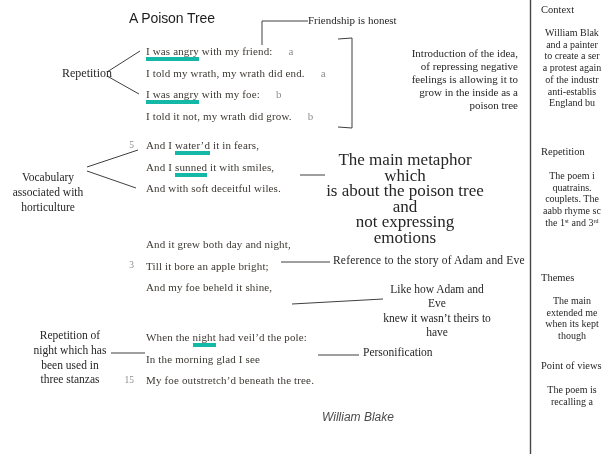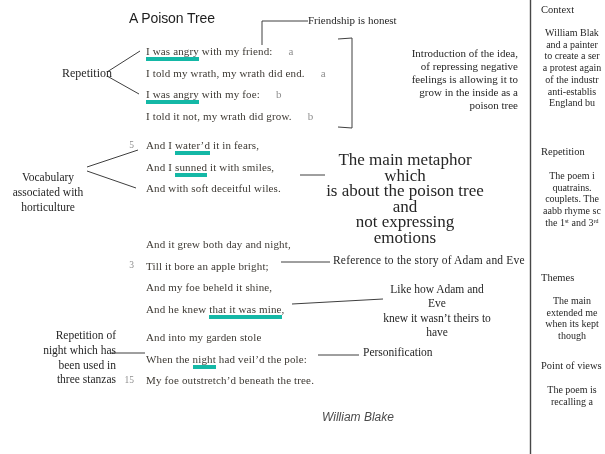--- a/index.html
+++ b/index.html
@@ -22,21 +22,21 @@
        font-style:italic;font-size:12px;color:#4b4b4b;}
   
   .ann{position:absolute;color:#262626;white-space:pre-line;text-align:center;}
   .a-friend{left:308px;top:14px;font-size:11px;white-space:nowrap;}
   .a-repet{left:62px;top:66px;font-size:12px;white-space:nowrap;}
   .a-intro{left:378px;top:47px;width:140px;font-size:11px;line-height:13px;text-align:right;}
   .a-vocab{left:5px;top:142px;width:86px;font-size:11.5px;line-height:15px;margin-top:28px;}
   .a-metaphor{left:324px;top:152px;width:162px;font-size:17px;line-height:15.5px;}
   .a-adamref{left:333px;top:254px;font-size:11.5px;letter-spacing:0.2px;white-space:nowrap;}
   .a-adamlike{left:381px;top:282px;width:112px;font-size:11.5px;line-height:14.3px;font-family:Liberation Serif, serif;}
-  .a-nightrep{left:24px;top:328px;width:92px;font-size:11.5px;line-height:14.8px;text-align:right;}
+  .a-nightrep{left:24px;top:328px;width:92px;font-size:11.5px;line-height:14.8px;}
   .a-person{left:363px;top:346px;font-size:11.5px;white-space:nowrap;}
   
   .sb-head{position:absolute;left:541px;font-size:10.5px;color:#262626;white-space:nowrap;}
   .sb-par{position:absolute;left:536px;width:72px;font-size:10px;line-height:11.7px;
           text-align:center;white-space:pre-line;color:#262626;}
   
   .overlay{position:absolute;left:0;top:0;width:605px;height:454px;pointer-events:none;}
 </style>
 </head>
 <body>
@@ -70,27 +70,26 @@
   <div><span>And I </span><span class="u">water’d</span><span> it in fears,</span></div>
   <div><span>And I </span><span class="u">sunned</span><span> it with smiles,</span></div>
   <div><span>And with soft deceitful wiles.</span><span class="u"></span><span></span></div>
 </div>
 
 <span class="lnum" style="top:260px">3</span>
 <div class="stanza st3">
   <div><span>And it grew both day and night,</span><span class="u"></span><span></span></div>
   <div><span>Till it bore an apple bright;</span><span class="u"></span><span></span></div>
   <div><span>And my foe beheld it shine,</span><span class="u"></span><span></span></div>
-  <div><span>And he knew </span><span class="u">that it was mine</span><span>,</span></div>
 </div>
 
 <span class="lnum" style="top:375px">15</span>
 <div class="stanza st4">
-  <div><span>And into my garden stole</span><span class="u"></span><span></span></div>
   <div><span>When the </span><span class="u">night</span><span> had veil’d the pole:</span></div>
+  <div><span>In the morning glad I see</span><span class="u"></span><span></span></div>
   <div><span>My foe outstretch’d beneath the tree.</span><span class="u"></span><span></span></div>
 </div>
 
 <div class="ann a-friend">Friendship is honest</div>
 <div class="ann a-repet">Repetition</div>
 <div class="ann a-intro">Introduction of the idea,
 of repressing negative
 feelings is allowing it to
 grow in the inside as a
 poison tree</div>

